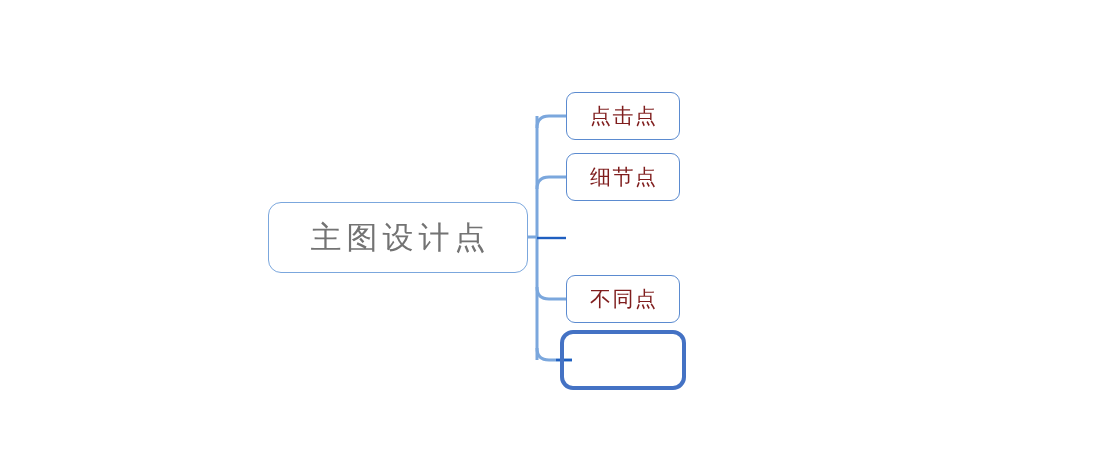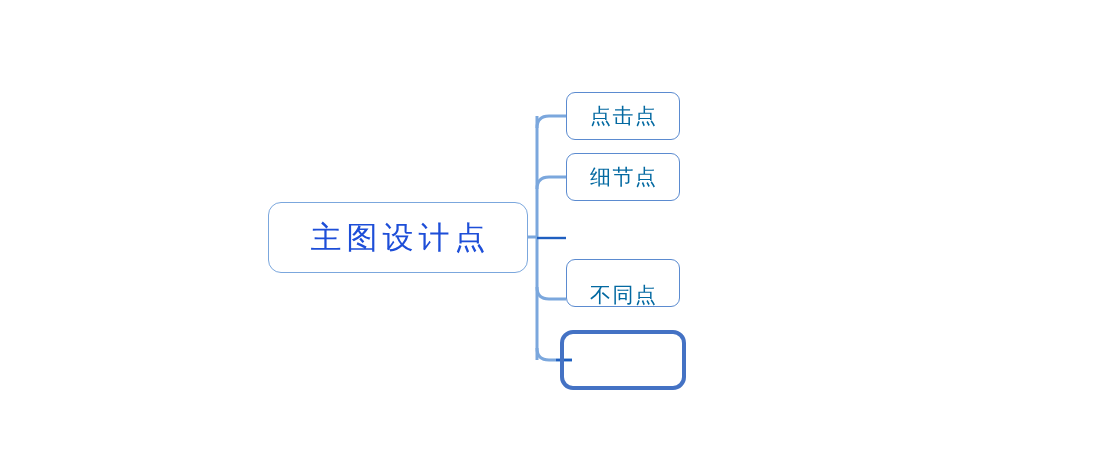--- a/index.html
+++ b/index.html
@@ -41,47 +41,47 @@
     top: 202px;
     width: 260px;
     height: 71px;
     border-width: 1.6px;
     border-color: #7BA7DD;
     border-radius: 13px;
   }
   .root-label {
     font-size: 31px;
     line-height: 1;
-    color: #1d4ed8;
+    color: #737373;
     letter-spacing: 5px;
     text-indent: 5px;
     white-space: nowrap;
     font-family: "DejaVu Serif", "Liberation Serif", serif;
   }
   .child-node {
     left: 566px;
     width: 114px;
     height: 48px;
     border-width: 1.5px;
     border-color: #5B8BD0;
     border-radius: 9px;
   }
   .child-label {
     font-size: 21px;
     line-height: 1;
-    color: #0369a1;
+    color: #7f1d1d;
     letter-spacing: 1.5px;
     text-indent: 1.5px;
     white-space: nowrap;
     font-family: "DejaVu Serif", "Liberation Serif", serif;
   }
   .n0 { top: 92px; }
   .n1 { top: 153px; }
   .n2 { top: 214px; }
-  .n3 { top: 259px; align-items: flex-end; }
+  .n3 { top: 275px; }
   .n4 { top: 336px; }
   .sel-ring {
     position: absolute;
     left: 560px;
     top: 330px;
     width: 126px;
     height: 60px;
     box-sizing: border-box;
     border: 4px solid #4472C4;
     border-radius: 13px;

